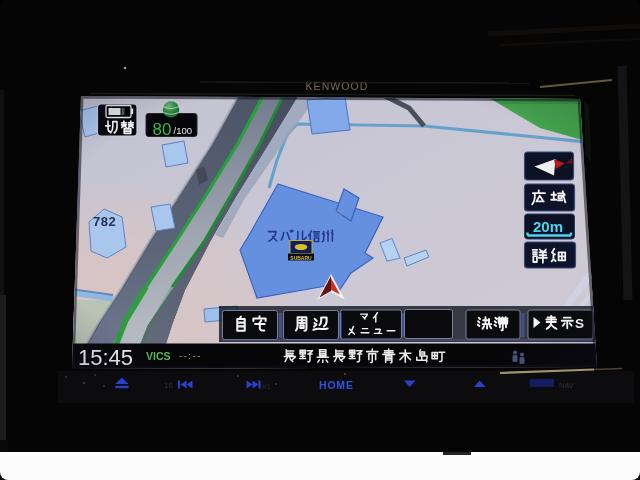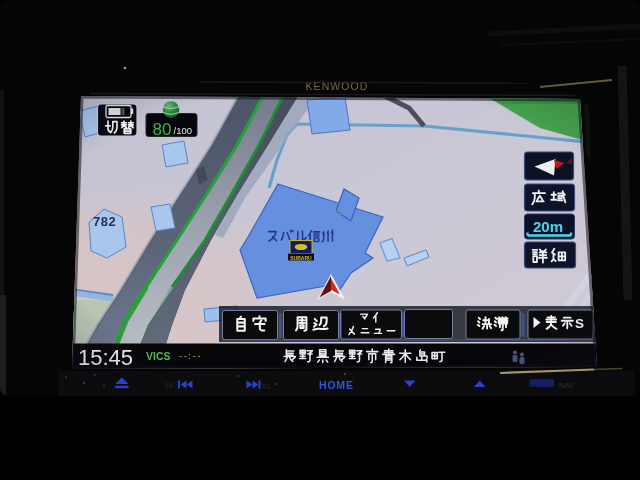--- a/index.html
+++ b/index.html
@@ -1,16 +1,16 @@
 <!DOCTYPE html>
 <html><head>
 <meta charset="utf-8">
 <style>
   html,body{margin:0;padding:0;background:#000;}
-  #scene{position:relative;width:640px;height:396px;overflow:hidden;font-family:"Liberation Sans",sans-serif;border-radius:8px;}
+  #scene{position:relative;width:640px;height:480px;overflow:hidden;font-family:"Liberation Sans",sans-serif;border-radius:8px;}
   .st{stroke:currentColor;fill:none;stroke-linecap:round;stroke-linejoin:round;}
   text{font-family:"Liberation Sans",sans-serif;}
 </style>
 </head>
 <body>
 <div id="scene">
 <svg width="640" height="480" viewBox="0 0 640 480">
 <defs>
   <g id="kkiri">
           <path class="st" d="M14,42 H44 M30,10 V58 Q30,80 48,84 M62,14 V46 Q62,72 48,88 M62,14 H90 V50 Q90,76 72,90"></path>

